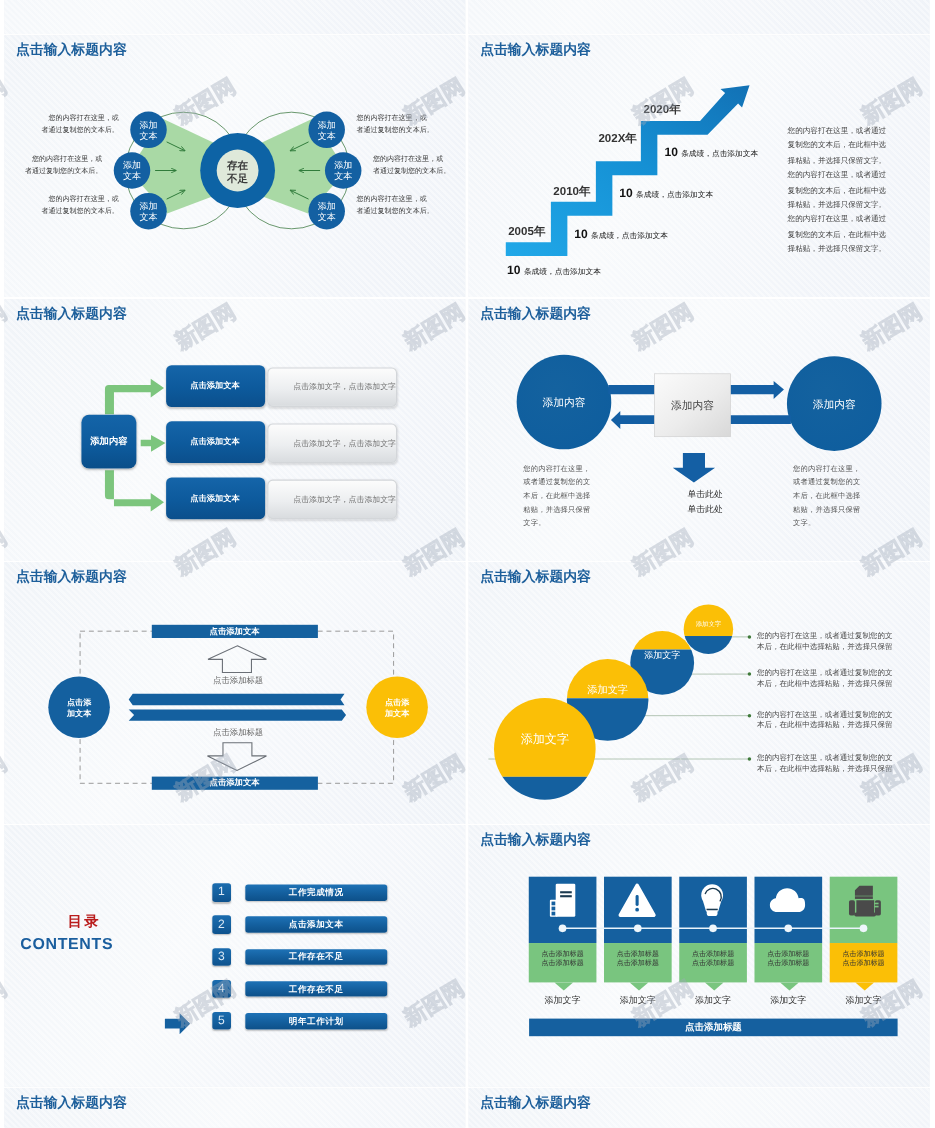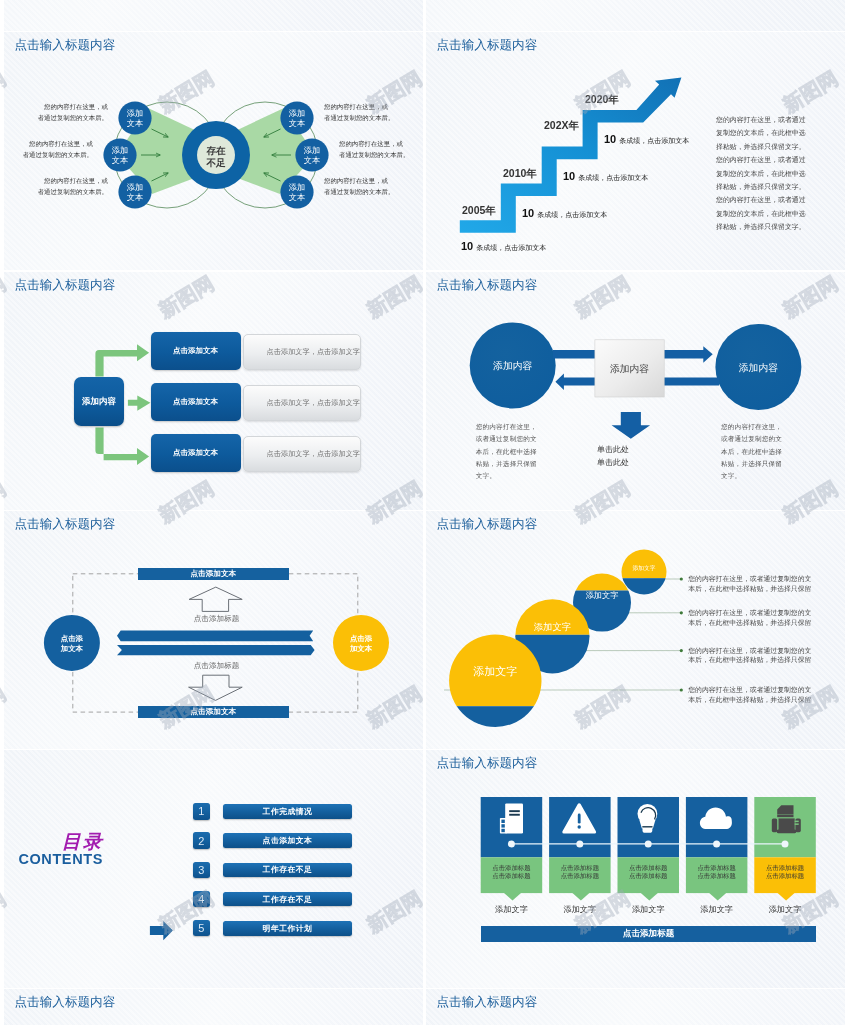--- a/index.html
+++ b/index.html
@@ -5,21 +5,21 @@
   html,body{margin:0;padding:0;background:#ffffff;}
   body{width:850px;height:1025px;font-family:"Liberation Sans",sans-serif;overflow:hidden;}
   .sheet{position:relative;width:850px;height:1025px;background:#fff;}
   .slide{position:absolute;width:419px;height:238px;overflow:hidden;background:#eef1f6;}
   .bgpat{position:absolute;left:-40px;top:-40px;right:-40px;bottom:-40px;
     background:
       linear-gradient(120deg,#eef2f7 0%,#f8fafc 42%,#f1f4f9 78%,#eef2f7 100%);
   }
   .bgpat::after{content:"";position:absolute;inset:0;
     background-image:repeating-linear-gradient(45deg, rgba(255,255,255,0) 0px, rgba(255,255,255,0) 2px, rgba(255,255,255,.42) 2px, rgba(255,255,255,.42) 4px);}
-  .stitle{position:absolute;left:10.5px;top:5.6px;font-size:12.6px;line-height:14px;font-weight:normal;color:#1d5f9b;letter-spacing:0;z-index:9;white-space:nowrap;}
+  .stitle{position:absolute;left:10.5px;top:5.6px;font-size:12.6px;line-height:14px;font-weight:bold;color:#1d5f9b;letter-spacing:0;z-index:9;white-space:nowrap;}
   #wmlayer{position:absolute;left:0;top:0;width:850px;height:1025px;z-index:20;pointer-events:none;overflow:hidden;}
   #wmlayer .wmi{position:absolute;font-size:20px;font-weight:bold;color:transparent;
       transform:rotate(-31deg);transform-origin:0 0;letter-spacing:0px;white-space:nowrap;
       -webkit-text-stroke:.8px rgba(160,170,184,.40);}
   svg{display:block;}
   
   .yr{position:absolute;font-size:10.5px;font-weight:bold;color:#333;white-space:nowrap;}
   .dsc{position:absolute;white-space:nowrap;}
   .n10{font-size:11px;font-weight:bold;color:#111;text-align:center;}
   .dt{font-size:7px;color:#222;margin-left:3px;}
@@ -33,29 +33,29 @@
   .s3blue{position:absolute;left:150.5px;top:0;width:90px;height:37.5px;border-radius:5px;
     background:linear-gradient(180deg,#1565a9 0%,#0d5a9c 55%,#0b4f8c 100%);
     box-shadow:0 1px 2px rgba(0,0,0,.22);display:flex;align-items:center;justify-content:center;
     color:#fff;font-size:7.5px;font-weight:bold;}
   .s3grey{position:absolute;left:243px;top:2px;width:116px;height:34px;border-radius:5px;
     background:linear-gradient(180deg,#fcfcfc 0%,#eceef0 55%,#d9dcdf 100%);
     border:1px solid #d3d6d9;box-shadow:0 1px 2px rgba(0,0,0,.12);
     display:flex;align-items:center;justify-content:flex-end;color:#717171;font-size:7.2px;}
   
   .s4cap{position:absolute;width:63.5px;font-size:6.6px;line-height:12.3px;color:#555;z-index:4;letter-spacing:.2px;}
-  .s4bot{position:absolute;left:171px;top:172px;width:60px;text-align:left;font-size:8px;line-height:12.5px;color:#333;z-index:4;}
+  .s4bot{position:absolute;left:171px;top:172px;width:60px;text-align:right;font-size:8px;line-height:12.5px;color:#333;z-index:4;}
   
   .s5bar{position:absolute;left:133.6px;width:151.4px;height:12.4px;background:#15619f;z-index:4;
     display:flex;align-items:center;justify-content:center;color:#fff;font-size:7.6px;font-weight:bold;}
   .s5lab{position:absolute;left:150px;width:125px;text-align:center;font-size:7.6px;color:#666;z-index:4;}
   
   .s6note{position:absolute;left:262.2px;width:126.6px;font-size:6.85px;line-height:9.8px;color:#4a4a4a;z-index:4;letter-spacing:0;}
   
-  .s7cn{position:absolute;left:57.7px;top:78.5px;font-size:19px;font-weight:bold;color:#a21caf;letter-spacing:2px;z-index:4;font-style:italic;}
+  .s7cn{position:absolute;left:57.7px;top:78.5px;font-size:13px;font-weight:bold;color:#b91c1c;letter-spacing:2px;z-index:4;}
   .s7en{position:absolute;left:14.4px;top:101px;font-size:14.5px;font-weight:bold;color:#1a5e9e;letter-spacing:.6px;z-index:4;}
   .s7row{position:absolute;left:0;width:419px;height:17px;z-index:4;}
   .s7num{position:absolute;left:188.7px;top:0;width:17px;height:16.5px;border-radius:2.5px;
     background:linear-gradient(180deg,#1b6cae 0%,#14609f 55%,#0e528d 100%);
     box-shadow:0 1px 1.5px rgba(0,0,0,.25);display:flex;align-items:center;justify-content:center;
     color:#dbe9f5;font-size:11px;}
   .s7bar{position:absolute;left:219.4px;top:1px;width:128.2px;height:14.8px;border-radius:2.5px;
     background:linear-gradient(180deg,#1e72b6 0%,#14609f 50%,#0d5089 100%);
     box-shadow:0 1px 1.5px rgba(0,0,0,.22);display:flex;align-items:center;justify-content:center;
     color:#fff;font-size:7.8px;font-weight:bold;letter-spacing:.5px;}

